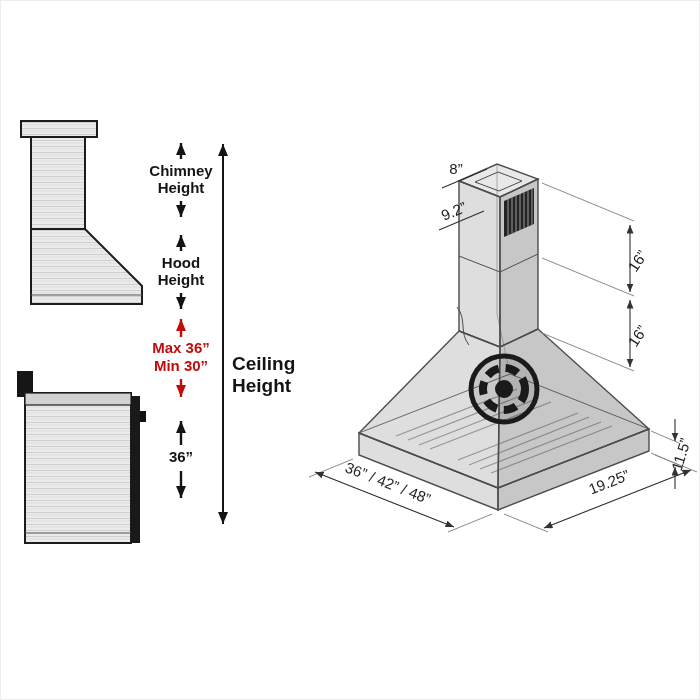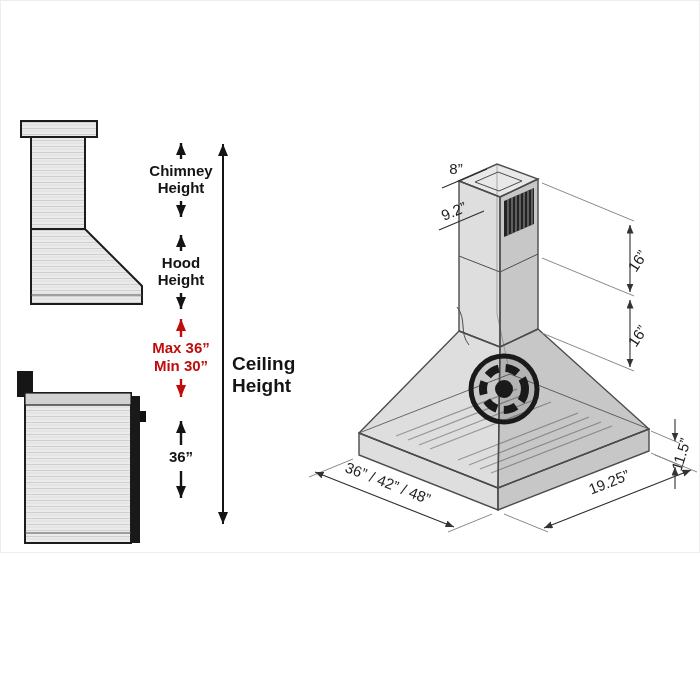--- a/index.html
+++ b/index.html
@@ -1,16 +1,16 @@
 <!DOCTYPE html>
 <html><head>
 <meta charset="utf-8">
 <style>
   html,body{margin:0;padding:0;background:#fff;}
-  .stage{position:relative;width:700px;height:553px;background:#ffffff;border:1px solid #ededed;
+  .stage{position:relative;width:700px;height:700px;background:#ffffff;border:1px solid #ededed;
          box-sizing:border-box;font-family:"Liberation Sans",sans-serif;overflow:hidden;}
   svg{display:block}
   .lbl    {font:700 15px "Liberation Sans",sans-serif;fill:#141414;text-anchor:middle}
   .lblr   {font:700 15px "Liberation Sans",sans-serif;fill:#bf0d0d;text-anchor:middle}
   .lblbig {font:700 19px "Liberation Sans",sans-serif;fill:#141414;text-anchor:start}
   .dim    {font:400 15px "Liberation Sans",sans-serif;fill:#1f1f1f;text-anchor:middle}
   .garrow {stroke:#141414;stroke-width:2.4}
   .rarrow {stroke:#bf0d0d;stroke-width:2.4}
   .span   {stroke:#141414;stroke-width:2}
   .dline  {stroke:#2e2e2e;stroke-width:1.1;fill:none}

